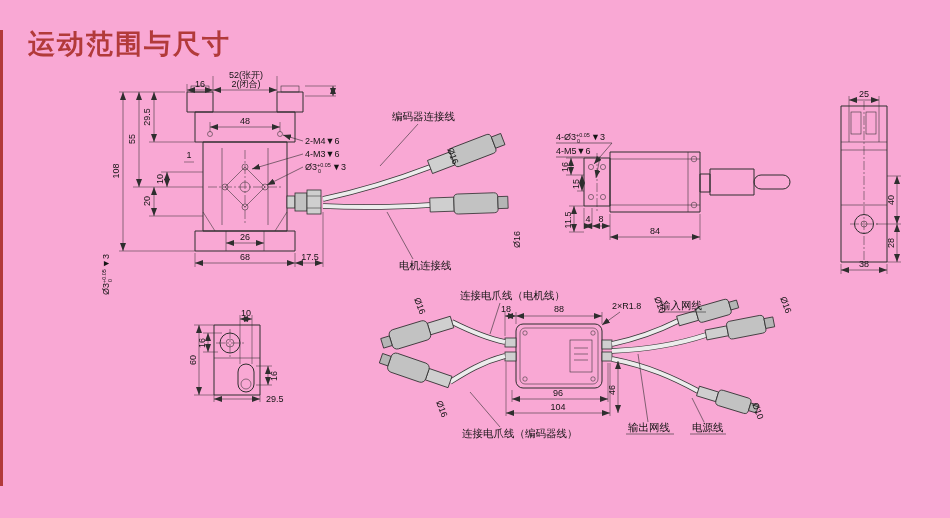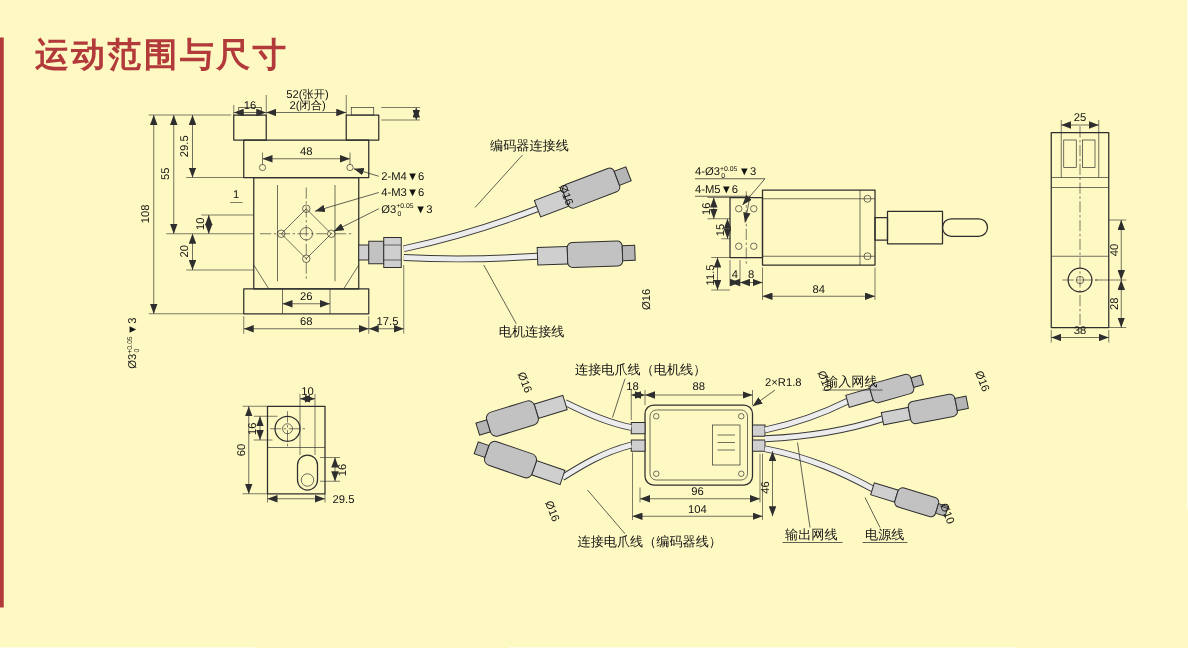--- a/index.html
+++ b/index.html
@@ -1,16 +1,16 @@
 <!DOCTYPE html>
 <html><head>
 <meta charset="utf-8">
 <style>
   html,body{margin:0;padding:0;background:#fff;}
-  .stage{position:relative;width:950px;height:518px;background:#fef9c3;overflow:hidden;}
+  .stage{position:relative;width:950px;height:518px;background:#f9a8d4;overflow:hidden;}
   .title{position:absolute;left:28px;top:26px;font:bold 27px "Liberation Sans",sans-serif;letter-spacing:2px;color:#b23a3a;}
   .leftbar{position:absolute;left:0;top:30px;width:3px;height:456px;background:#b23a3a;}
   svg{position:absolute;left:0;top:0;font-family:"Liberation Sans",sans-serif;}
   .g{fill:none;stroke:#2e2e2e;stroke-width:1;stroke-linejoin:round;}
   .gt{fill:none;stroke:#2e2e2e;stroke-width:.55;}
   .cl{fill:none;stroke:#2e2e2e;stroke-width:.5;stroke-dasharray:9 2 2 2;}
   .dim{stroke:#2e2e2e;stroke-width:.55;fill:none;}
   .ext{stroke:#2e2e2e;stroke-width:.5;fill:none;}
   .ldr{stroke:#2e2e2e;stroke-width:.6;fill:none;}
   .dt{font-size:9px;fill:#141414;text-anchor:middle;}

